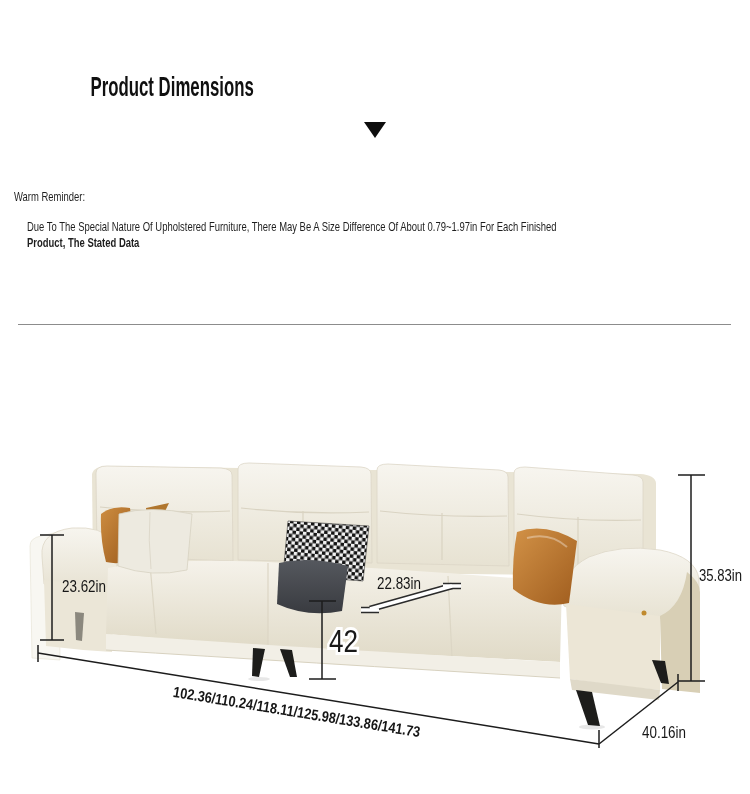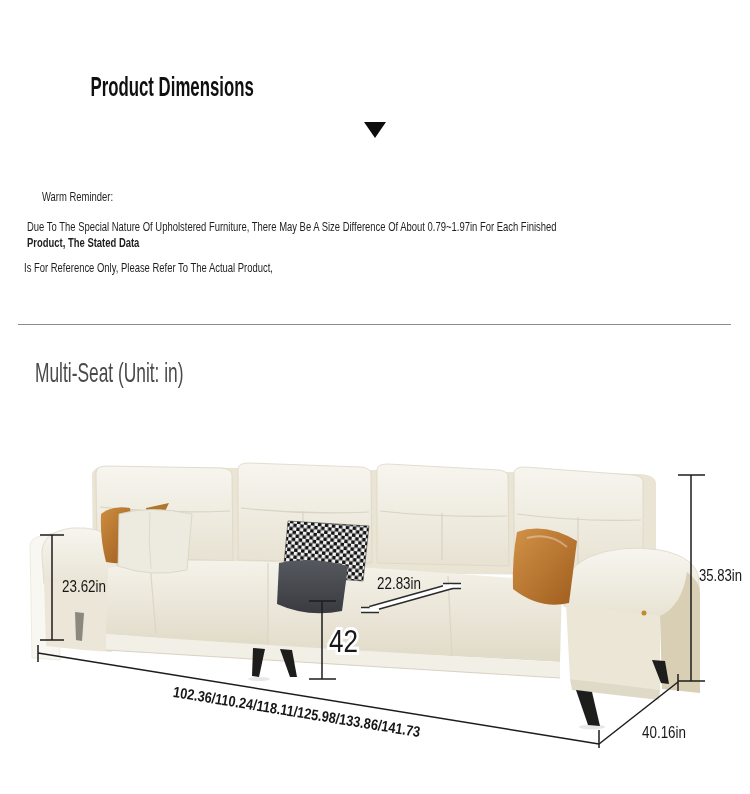--- a/index.html
+++ b/index.html
@@ -6,21 +6,21 @@
   #page{position:relative;width:750px;height:794px;background:#ffffff;overflow:hidden;
         font-family:"Liberation Sans","DejaVu Sans",sans-serif;color:#1f1f1f;}
   .abs{position:absolute;}
   .line{white-space:nowrap;display:inline-block;transform:scaleX(.7);transform-origin:left top;}
   #title-wrap{left:0;top:71px;width:750px;text-align:left;padding-left:36px;}
   #title-wrap .t{display:inline-block;font-size:28px;font-weight:700;color:#101010;
                  transform:scaleX(.6);transform-origin:center top;white-space:nowrap;}
   #tri{left:364px;top:122px;width:0;height:0;border-left:11px solid transparent;
        border-right:11px solid transparent;border-top:16px solid #0d0d0d;}
   .body-txt{font-size:13.5px;line-height:15px;color:#1e1e1e;}
-  #warm{left:42px;top:189px;}
+  #warm{left:14px;top:189px;}
   #p1a{left:27px;top:219px;}
   #p1b{left:27px;top:235px;font-weight:bold;}
   #p2a{left:24px;top:260px;}
   #p2b{left:24px;top:273px;}
   #divider{left:18px;top:324px;width:713px;height:1px;background:#8c8c8c;}
   #section-heading{left:35px;top:357px;font-size:28px;font-weight:500;color:#4a4a4a;}
   #section-heading .line{transform:scaleX(.62);}
   #diagram{left:0;top:0;width:750px;height:794px;}
   svg text{font-family:"Liberation Sans","DejaVu Sans",sans-serif;}
   .dimlab{fill:#161616;font-size:16px;font-weight:400;}
@@ -40,29 +40,23 @@
 
   <div id="warm" class="abs body-txt">
     <span class="line">Warm Reminder:</span>
   </div>
   <div id="p1a" class="abs body-txt">
     <span class="line">Due To The Special Nature Of Upholstered Furniture, There May Be A Size Difference Of About 0.79~1.97in For Each Finished</span>
   </div>
   <div id="p1b" class="abs body-txt">
     <span class="line">Product, The Stated Data</span>
   </div>
-  <div id="p2a" class="abs body-txt">
-    <span class="line">Is For Reference Only, Please Refer To The Actual Product,</span>
-  </div>
 
   <div id="divider" class="abs"></div>
 
-  <div id="section-heading" class="abs">
-    <span class="line">Multi-Seat (Unit: in)</span>
-  </div>
 
   <svg id="diagram" class="abs" viewBox="0 0 750 794">
     <defs>
       <linearGradient id="gCream" x1="0" y1="0" x2="0" y2="1">
         <stop offset="0" stop-color="#f7f5ef"></stop>
           <stop offset="1" stop-color="#e7e2d2"></stop>
       </linearGradient>
       <linearGradient id="gSeat" x1="0" y1="0" x2="0" y2="1">
         <stop offset="0" stop-color="#f5f2ea"></stop>
           <stop offset="1" stop-color="#e0dac7"></stop>

